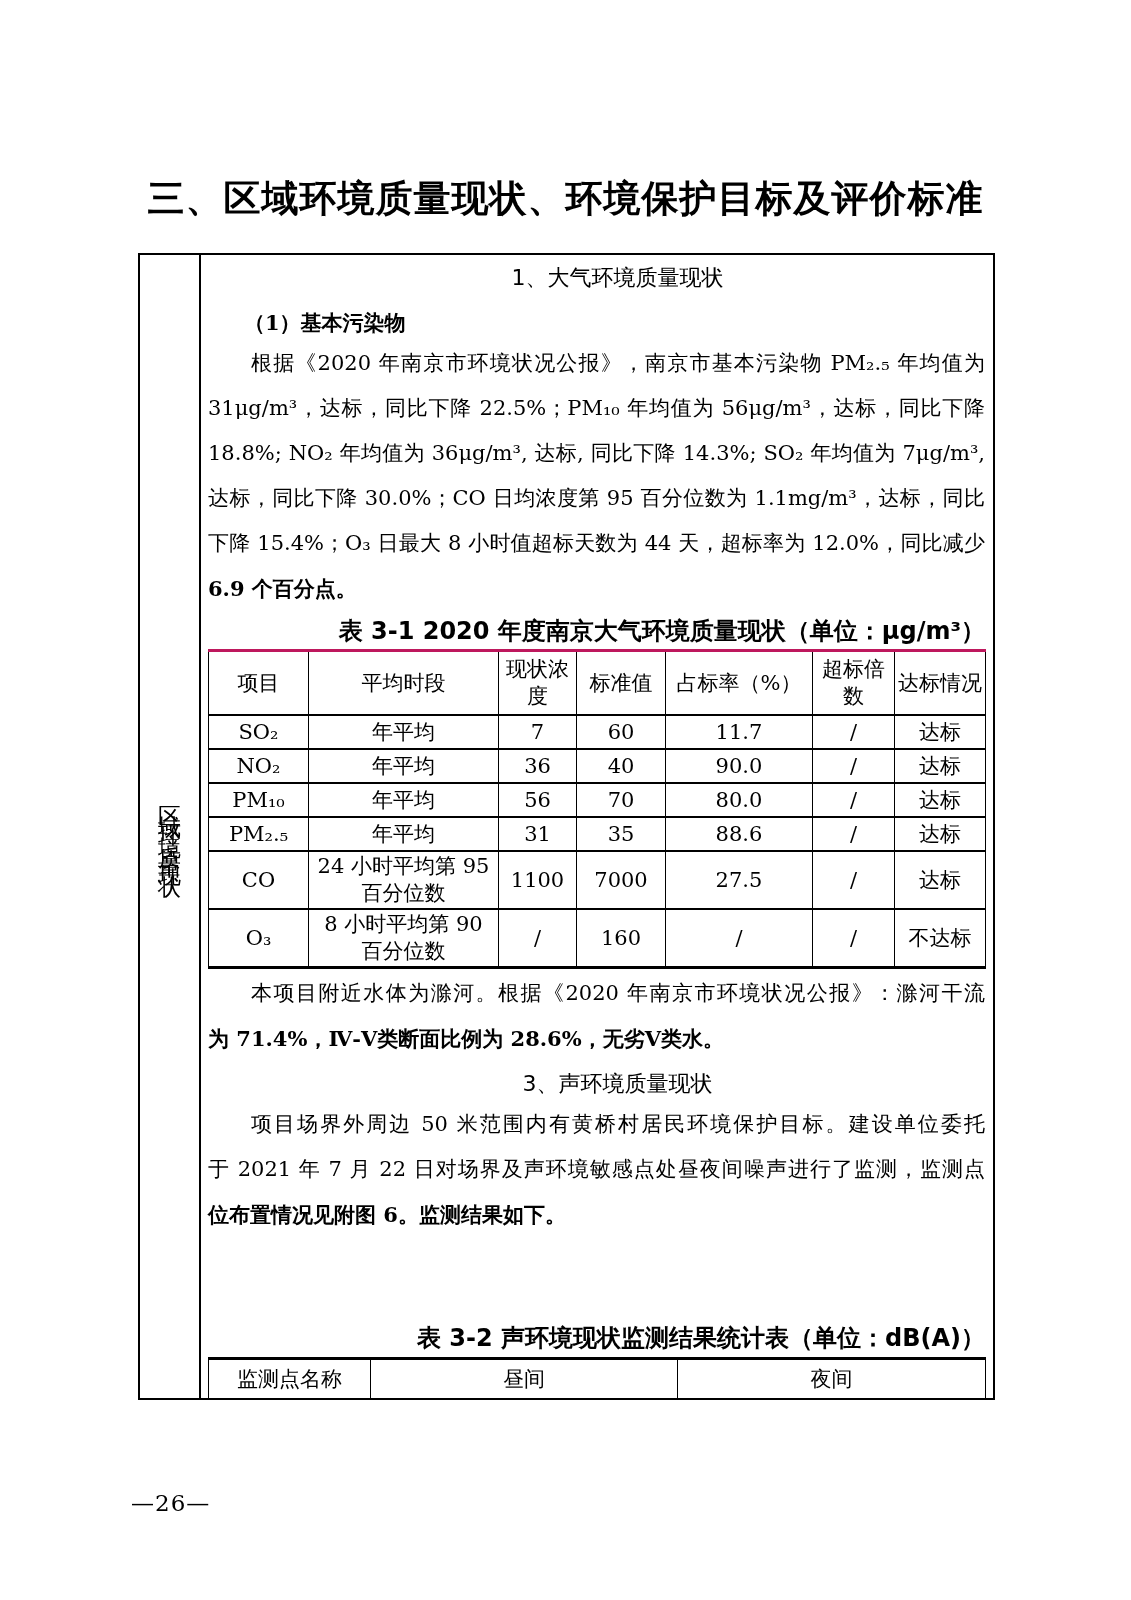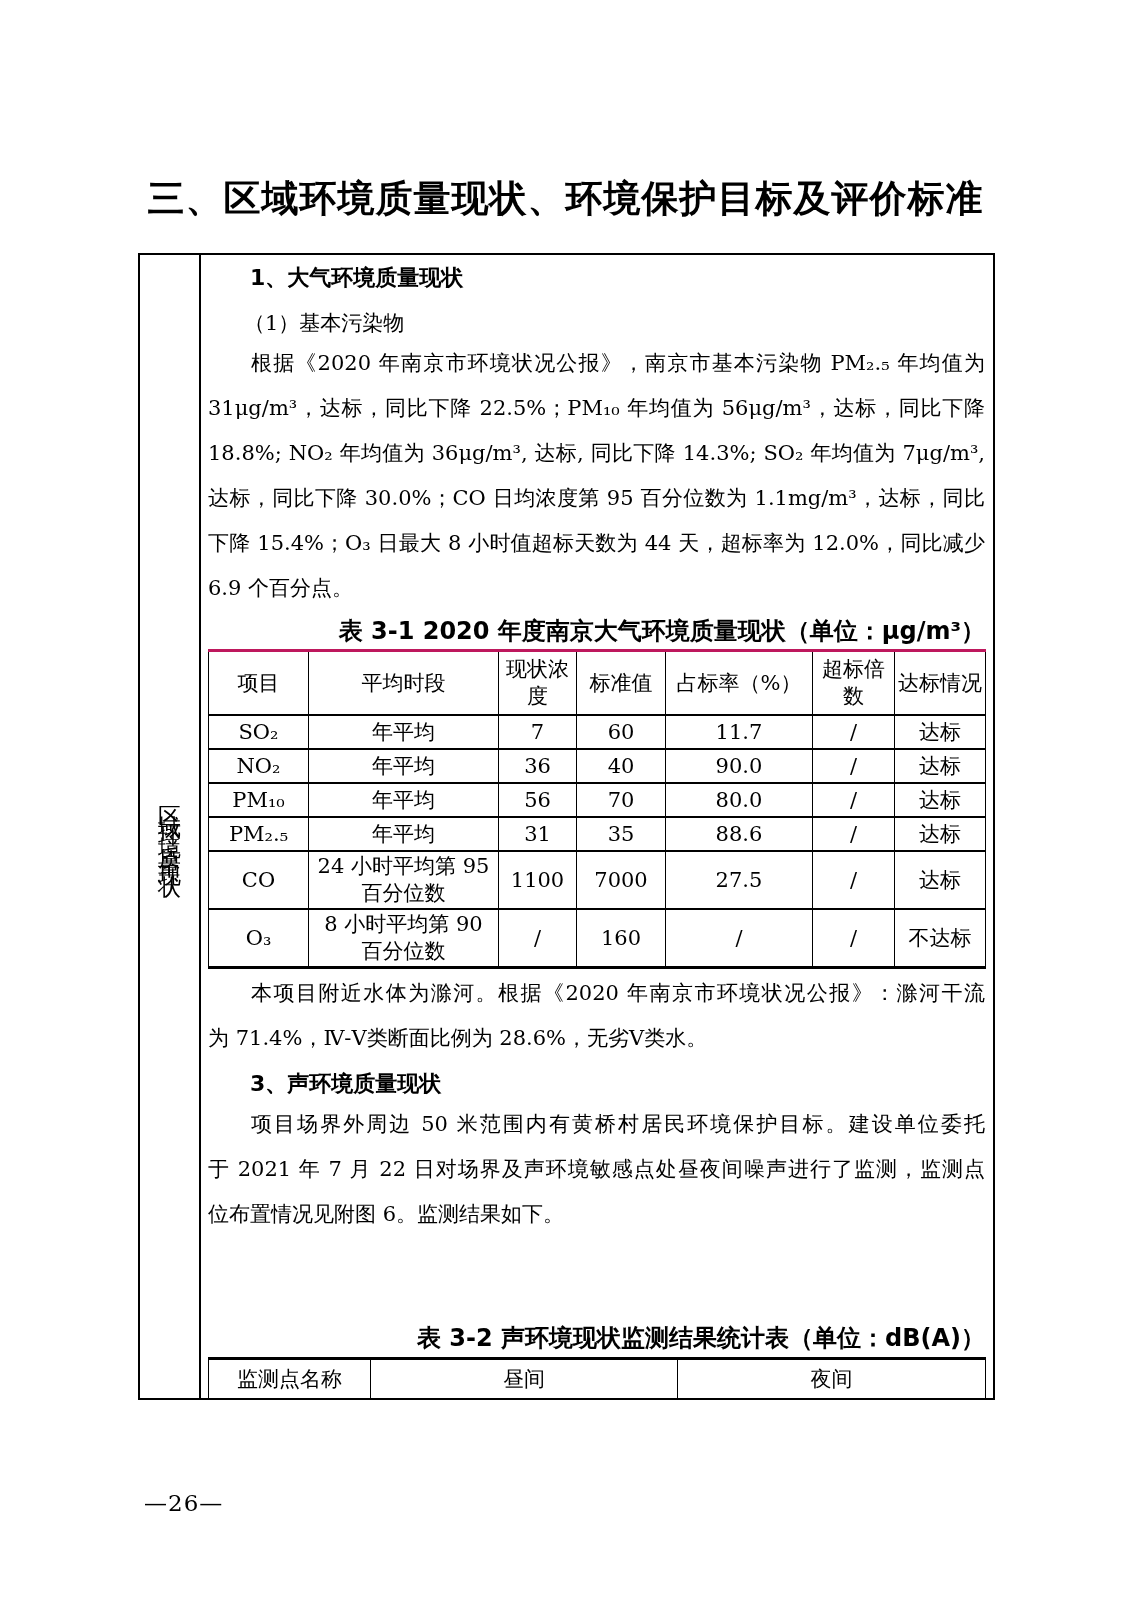--- a/index.html
+++ b/index.html
@@ -24,33 +24,34 @@
   .sidebar-label{
     writing-mode:vertical-lr;text-orientation:upright;
     font-size:23px;letter-spacing:10px;line-height:1;
   }
   .content{
     flex:1;display:flex;flex-direction:column;
     padding:0 8px 0 7px;overflow:hidden;box-sizing:border-box;
   }
   .sec-heading{
     font-family:"DejaVu Sans","Liberation Sans",sans-serif;
-    font-weight:bold;font-size:22px;line-height:32px;
+    font-weight:normal;font-size:22px;line-height:32px;
     margin:7px 0 0 42px;
+    text-align:center;
   }
   .sub-heading{
-    font-size:21px;line-height:32px;margin:13px 0 0 36px;
+    font-size:21px;line-height:32px;margin:13px 0 0 36px;font-weight:bold;
   }
   .para{margin-top:2px;}
   .line{
     font-size:21px;line-height:45px;
     text-align:justify;text-align-last:justify;
   }
   .line.first{text-indent:43px;}
-  .line.last{text-align-last:left;}
+  .line.last{text-align-last:left;font-weight:bold;}
   .tbl-caption{
     font-family:"DejaVu Sans","Liberation Sans",sans-serif;
     font-weight:bold;font-size:24px;line-height:30px;
     text-align:right;margin-top:5px;
   }
   table{
     width:100%;border-collapse:collapse;table-layout:fixed;
     margin-top:3px;
   }
   table.t1{border-top:3px solid #be185d;border-bottom:3px solid #000;}
@@ -61,21 +62,21 @@
     font-weight:normal;font-size:21px;line-height:27px;
     text-align:center;vertical-align:middle;padding:1px 3px;
     overflow:hidden;
   }
   table.t1 thead th{height:60px;}
   tr.simple td{height:30px;}
   tr.tall td{height:54px;}
   table.t2 th{height:36px;border-bottom:none;}
   .t2-block{margin-top:auto;}
   .page-number{
-    position:absolute;left:144px;top:1490px;
+    position:absolute;left:131px;top:1490px;
     font-size:23px;letter-spacing:1px;
   }
 </style>
 </head>
 <body>
 
 <div class="page-title">三、区域环境质量现状、环境保护目标及评价标准</div>
 
 <div class="doc-box">
   <div class="sidebar">

